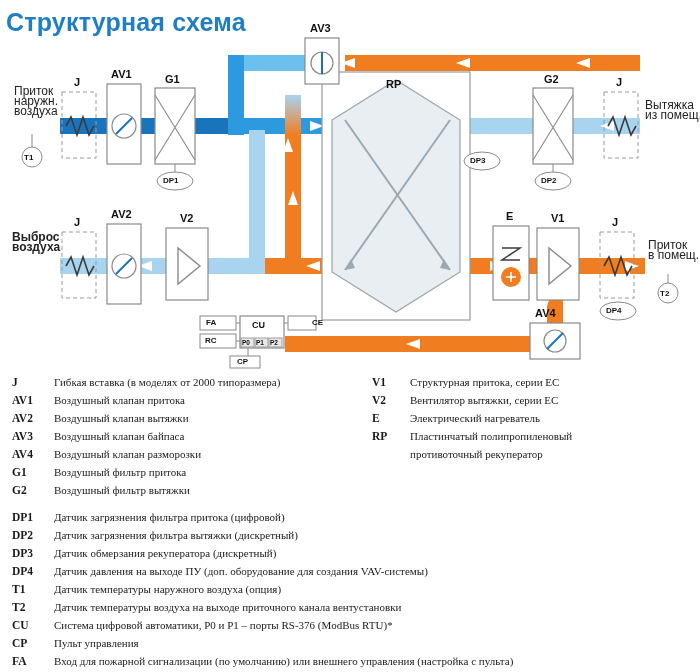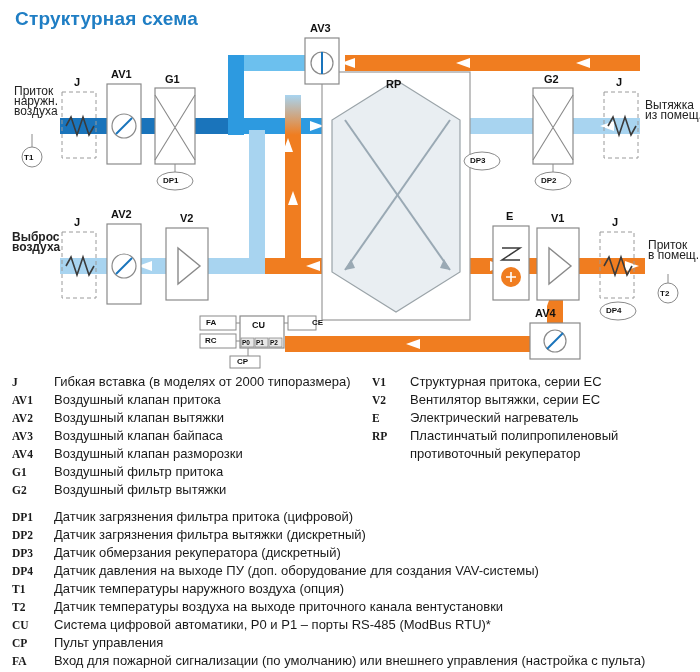--- a/index.html
+++ b/index.html
@@ -3,32 +3,32 @@
 <meta charset="utf-8">
 <style>
   html,body{margin:0;padding:0;}
   body{
     width:700px;height:672px;background:#ffffff;
     font-family:"Liberation Serif", serif;
     color:#1a1a1a;overflow:hidden;position:relative;
   }
   #diagram{position:absolute;left:0;top:0;width:700px;height:370px;}
   .title{
-    position:absolute;left:15px;top:8px;
+    position:absolute;left:6px;top:8px;
     font-family:"Liberation Sans", sans-serif;
-    font-size:19px;font-weight:bold;color:#1f7ec4;letter-spacing:0.2px;
+    font-size:25px;font-weight:bold;color:#1f7ec4;letter-spacing:0.2px;
   }
   .lbl{position:absolute;font-family:"Liberation Sans", sans-serif;font-weight:bold;font-size:11px;color:#111;}
   .lbl-sm{position:absolute;font-family:"Liberation Sans", sans-serif;font-size:12px;color:#222;line-height:10px;}
   .lbl-dp{position:absolute;font-family:"Liberation Sans", sans-serif;font-weight:bold;font-size:8px;color:#111;}
   .legend{position:absolute;left:0;top:372px;width:700px;}
   table.lg{border-collapse:collapse;}
   table.lg td{vertical-align:top;padding:0;}
   .code{font-weight:bold;font-size:11.5px;font-family:"Liberation Serif", serif;white-space:nowrap;}
-  .desc{font-size:13px;font-family:Liberation Sans, sans-serif;}
+  .desc{font-size:11px;font-family:Liberation Serif, serif;}
   .col-left{width:372px;}
   .blk2{margin-top:9px;}
 </style>
 </head>
 <body>
 
 <div class="title">Структурная схема</div>
 
 <svg id="diagram" viewBox="0 0 700 370">
   <defs>
@@ -296,21 +296,21 @@
     <tr>
       <td style="padding-left:12px;"><span class="code">T1</span></td>
       <td><span class="desc">Датчик температуры наружного воздуха (опция)</span></td>
     </tr>
     <tr>
       <td style="padding-left:12px;"><span class="code">T2</span></td>
       <td><span class="desc">Датчик температуры воздуха на выходе приточного канала вентустановки</span></td>
     </tr>
     <tr>
       <td style="padding-left:12px;"><span class="code">CU</span></td>
-      <td><span class="desc">Система цифровой автоматики, P0 и P1 – порты RS-485 (ModBus RTU)*</span></td>
+      <td><span class="desc">Система цифровой автоматики, P0 и P1 – порты RS-376 (ModBus RTU)*</span></td>
     </tr>
     <tr>
       <td style="padding-left:12px;"><span class="code">CP</span></td>
       <td><span class="desc">Пульт управления</span></td>
     </tr>
     <tr>
       <td style="padding-left:12px;"><span class="code">FA</span></td>
       <td><span class="desc">Вход для пожарной сигнализации (по умолчанию) или внешнего управления (настройка с пульта)</span></td>
     </tr>
   </tbody>

